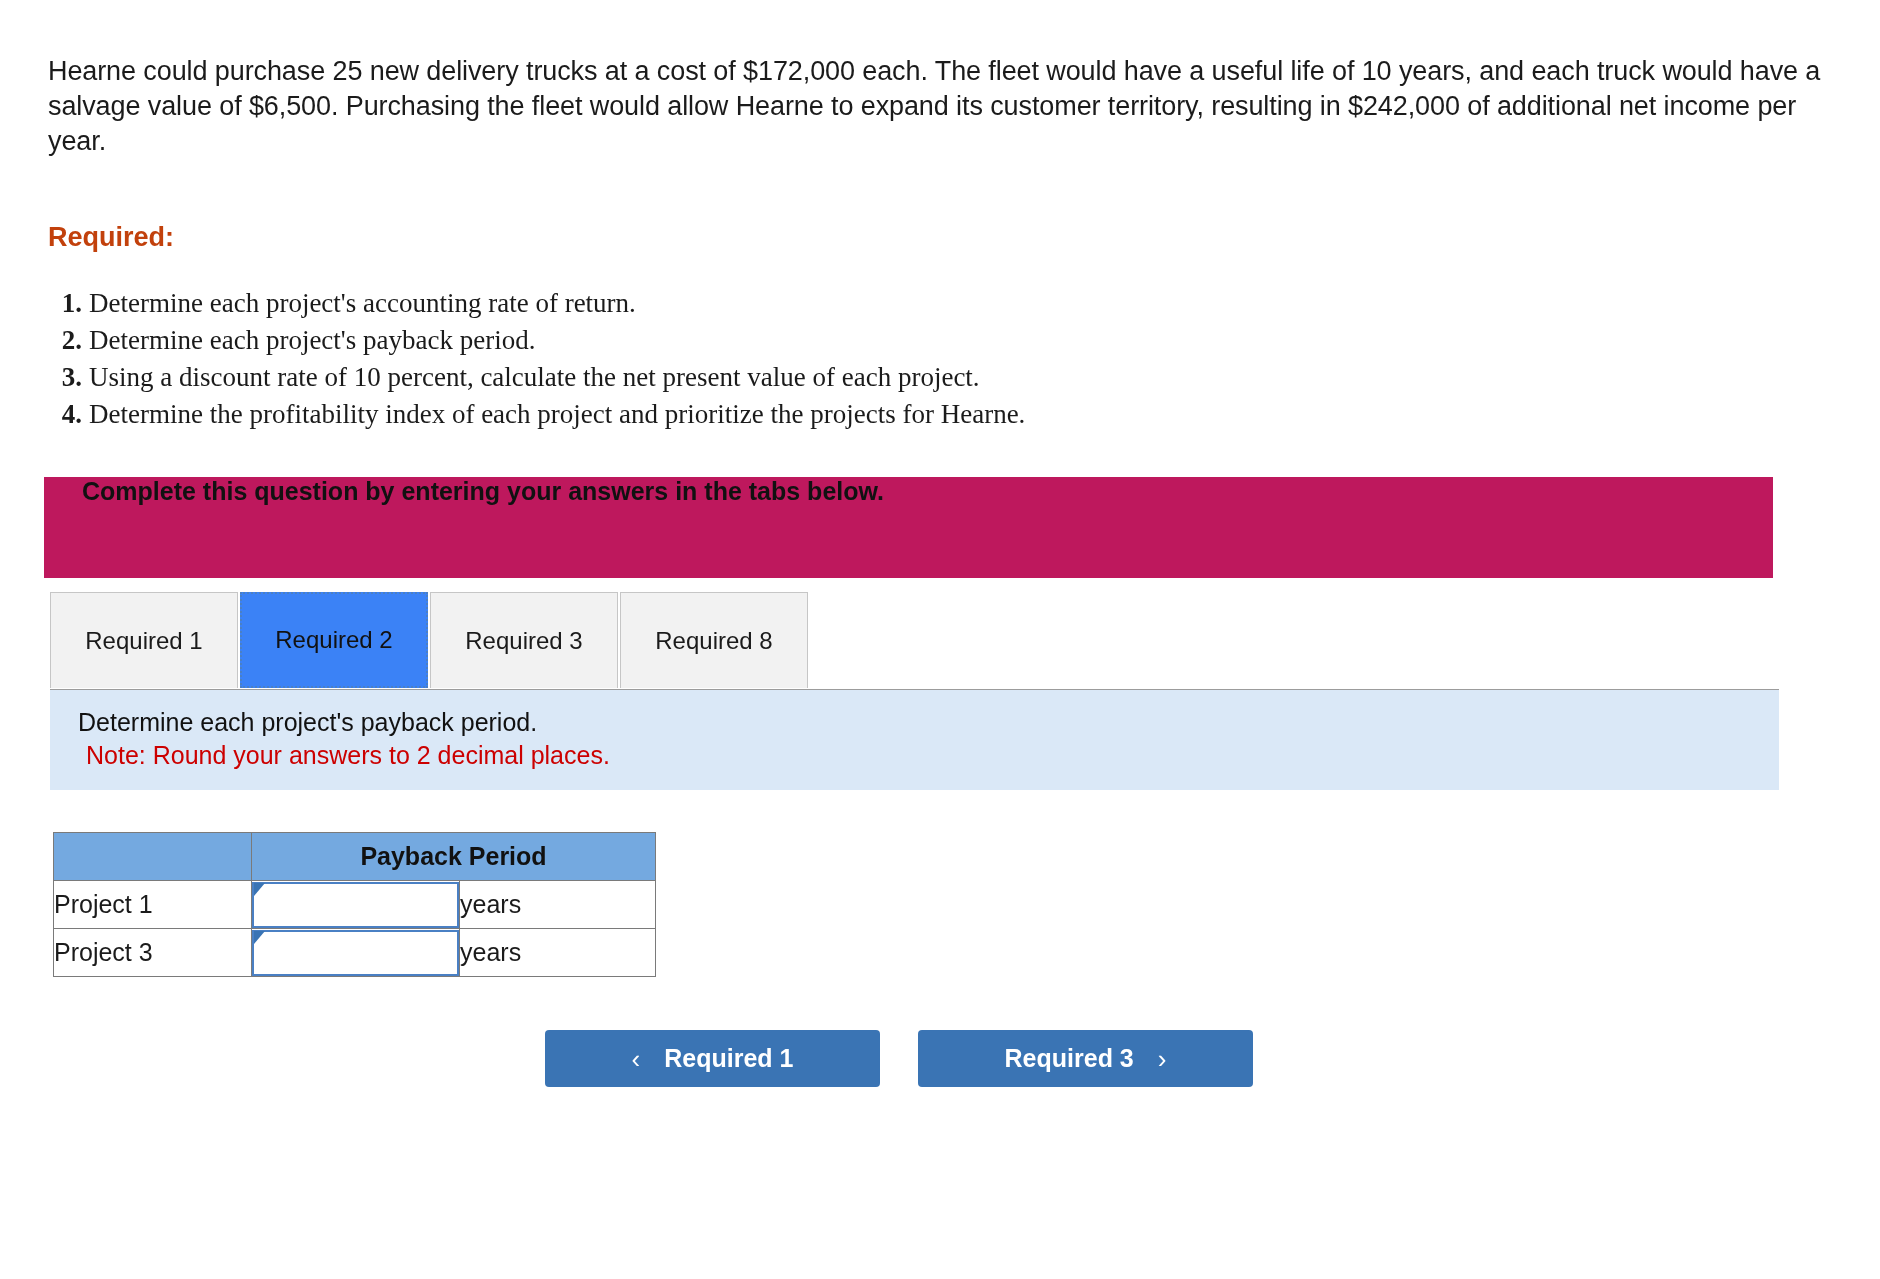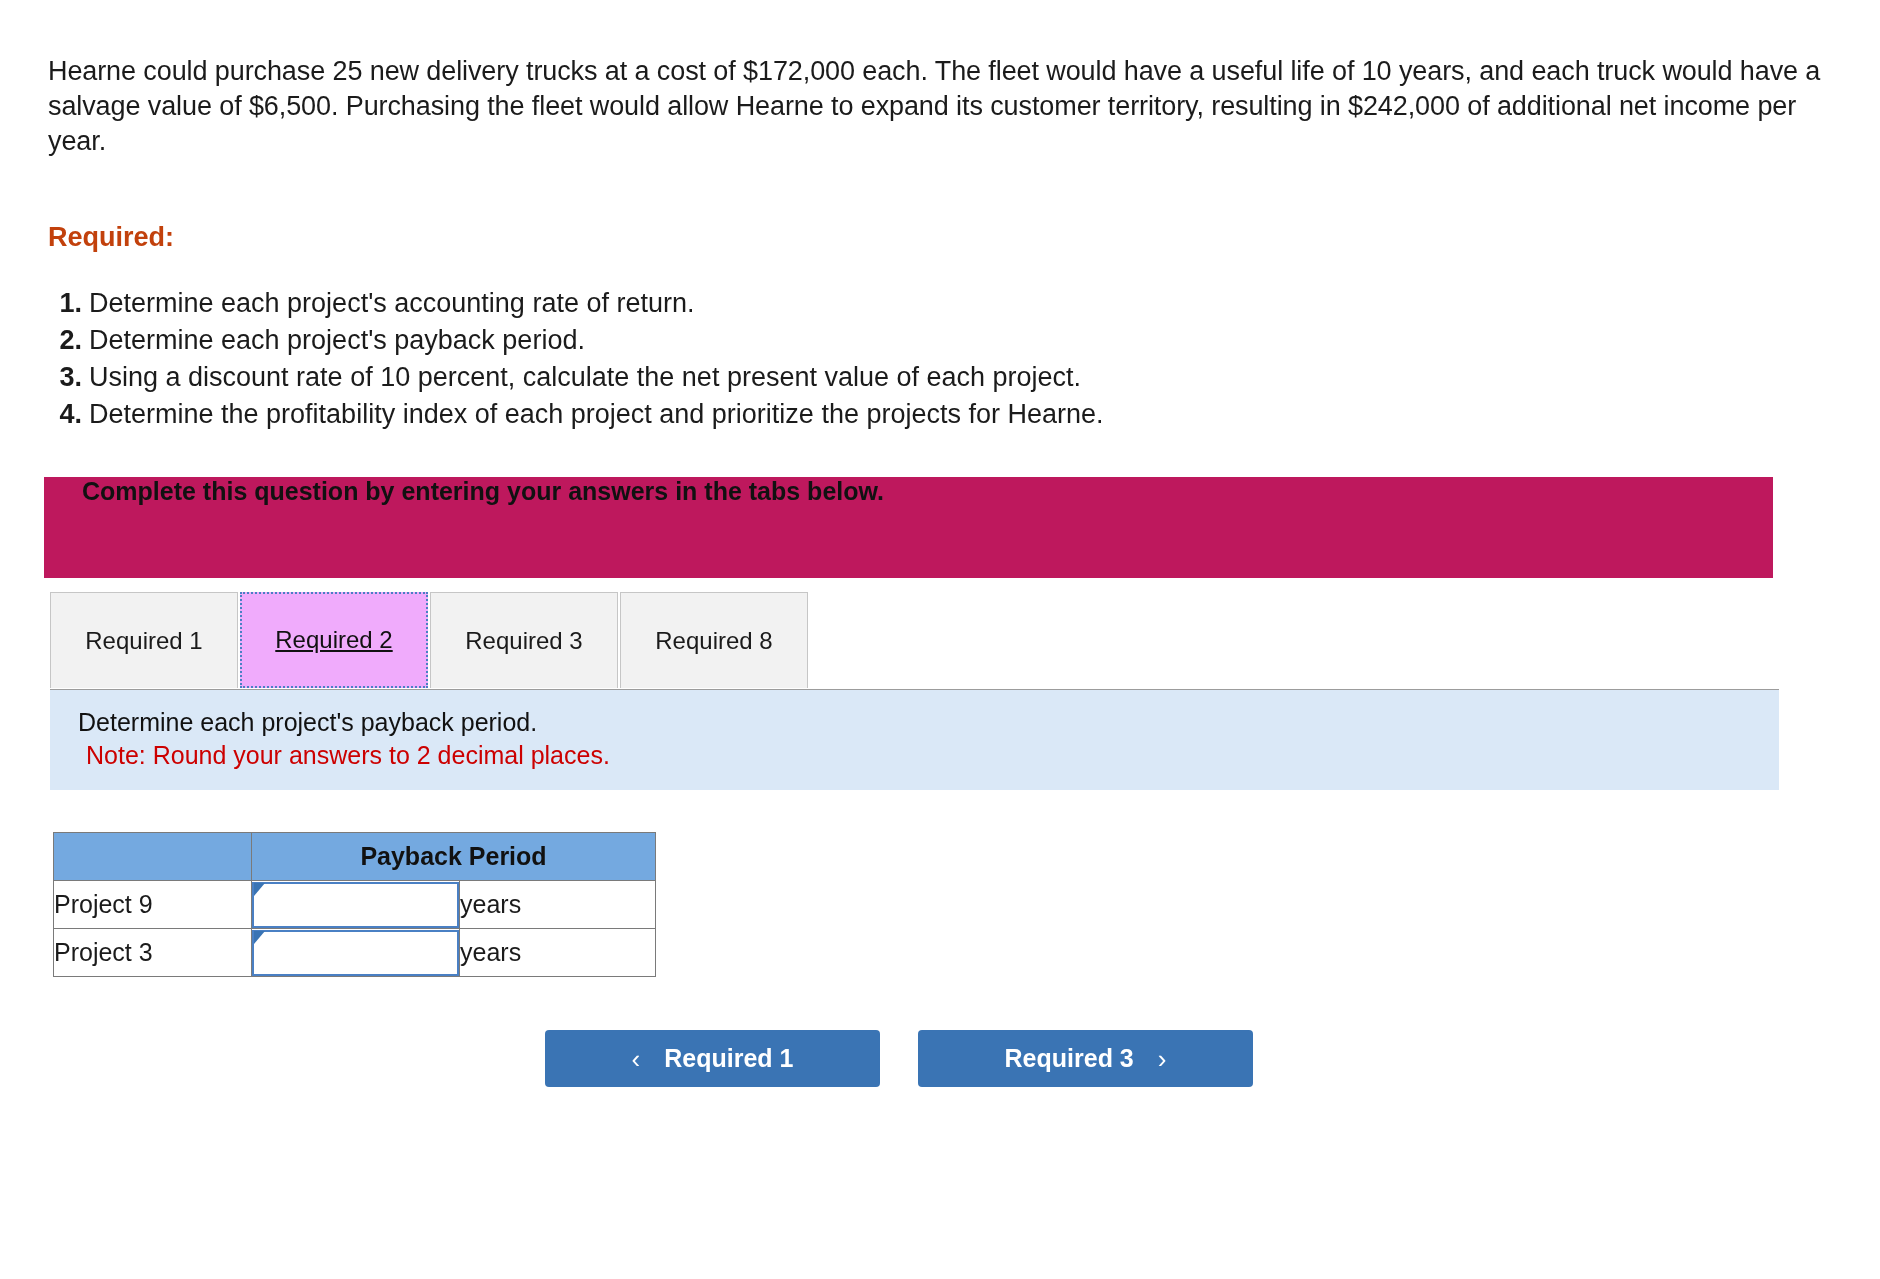--- a/index.html
+++ b/index.html
@@ -43,20 +43,21 @@
     position: absolute;
     left: 48px;
     top: 285px;
     width: 1500px;
   }
   .req-item {
     font-size: 27px;
     line-height: 37px;
     color: #1b1b1b;
     white-space: nowrap;
+    font-family: Liberation Serif, serif;
   }
   .req-num {
     display: inline-block;
     font-weight: bold;
     width: 34px;
     text-align: right;
     margin-right: 7px;
   }
 
   
@@ -101,26 +102,25 @@
     justify-content: center;
     background: #f2f2f2;
     border: 1px solid #c6c6c6;
     border-bottom: none;
     font-size: 24px;
     color: #1b1b1b;
     margin-right: 2px;
     position: relative;
   }
   .tab.active {
-    background: #f0abfc;
+    background: #3b82f6;
     border: 2px dotted #4a80c4;
     border-bottom: 2px dotted #4a80c4;
     z-index: 3;
     color: #111111;
-    text-decoration: underline;
   }
   .tab-underline {
     position: absolute;
     left: 0;
     top: 97px;
     width: 1729px;
     height: 2px;
     background: #9c9c9c;
   }
 
@@ -302,21 +302,21 @@
 
   <table class="answer-table">
     <thead>
       <tr>
         <th class="hdr hdr-blank col-label"></th>
         <th class="hdr" colspan="2">Payback Period</th>
       </tr>
     </thead>
     <tbody>
       <tr>
-        <td class="rowlabel col-label">Project 9</td>
+        <td class="rowlabel col-label">Project 1</td>
         <td class="cell-input col-input">
           <span class="tri"></span>
           <input class="inputbox" type="text" value="" style="">
         </td>
         <td class="unit col-unit">years</td>
       </tr>
       <tr>
         <td class="rowlabel col-label">Project 3</td>
         <td class="cell-input col-input">
           <span class="tri"></span>

